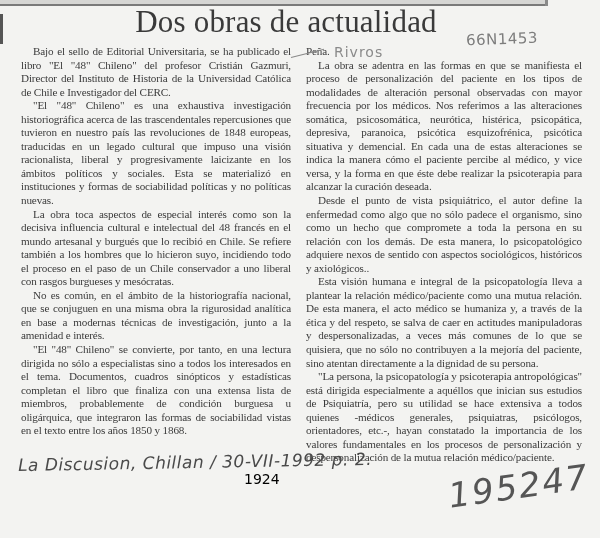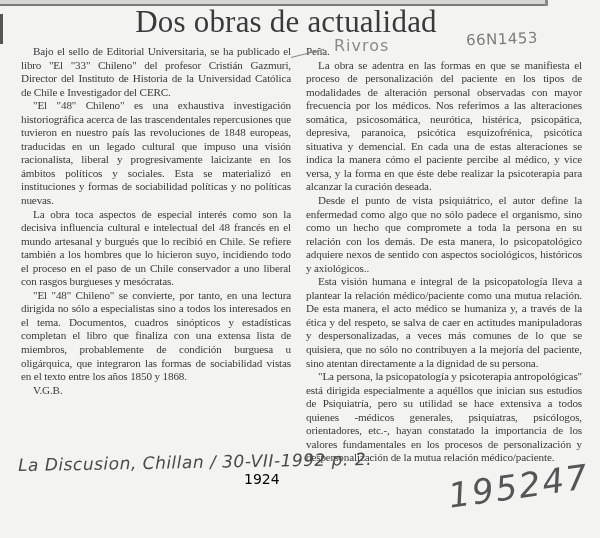--- a/index.html
+++ b/index.html
@@ -34,21 +34,21 @@
   .col p.noindent { text-indent:0; }
   .subhead {
     margin:0; text-indent:0; text-align:left; padding-left:11px;
     font-weight:bold; font-size:11px; letter-spacing:0.1px;
   }
   .sig { text-indent:12px; }
   .hand {
     position:absolute; font-family:"DejaVu Sans", sans-serif; color:#6a6a6a;
     font-weight:normal; white-space:nowrap;
   }
-  .hand-rivros { left:334px; top:36px; font-size:16px; color:#8a8a8a; letter-spacing:1px; }
+  .hand-rivros { left:334px; top:44px; font-size:14px; color:#8a8a8a; letter-spacing:1px; }
   .hand-code { left:466px; top:30px; font-size:15px; color:#7d7d7d; letter-spacing:0.5px; transform:rotate(-2deg); }
   .hand-citation { left:18px; top:452px; font-size:17px; color:#4a4a4a; font-style:italic; letter-spacing:0.5px; transform:rotate(-1deg); }
   .hand-year { left:244px; top:471px; font-size:14px; color:#000000; }
   .hand-number { left:448px; top:466px; font-size:34px; color:#555; font-style:italic; transform:rotate(-8deg); letter-spacing:2px; }
   .stroke {
     position:absolute; left:291px; top:57px; width:34px; height:1px; background:#888;
     transform:rotate(-14deg); transform-origin:left center;
   }
 </style>
 </head>
@@ -56,25 +56,25 @@
 
 <div class="topbar"></div>
 <div class="topbar-right"></div>
 <div class="leftbar"></div>
 
 <h1 class="title" style="margin:0;font-weight:normal;">
   <span>Dos obras de actualidad</span>
 </h1>
 
 <div class="col col-left">
-  <p>Bajo el sello de Editorial Universitaria, se ha publicado el libro "El "33" Chileno" del profesor Cristián Gazmuri, Director del Instituto de Historia de la Universidad Católica de Chile e Investigador del CERC.</p>
+  <p>Bajo el sello de Editorial Universitaria, se ha publicado el libro "El "48" Chileno" del profesor Cristián Gazmuri, Director del Instituto de Historia de la Universidad Católica de Chile e Investigador del CERC.</p>
   <p>"El "48" Chileno" es una exhaustiva investigación historiográfica acerca de las trascendentales repercusiones que tuvieron en nuestro país las revoluciones de 1848 europeas, traducidas en un legado cultural que impuso una visión racionalista, liberal y progresivamente laicizante en los ámbitos políticos y sociales. Esta se materializó en instituciones y formas de sociabilidad políticas y no políticas nuevas.</p>
   <p>La obra toca aspectos de especial interés como son la decisiva influencia cultural e intelectual del 48 francés en el mundo artesanal y burgués que lo recibió en Chile. Se refiere también a los hombres que lo hicieron suyo, incidiendo todo el proceso en el paso de un Chile conservador a uno liberal con rasgos burgueses y mesócratas.</p>
+  <p>No es común, en el ámbito de la historiografía nacional, que se conjuguen en una misma obra la rigurosidad analítica en base a modernas técnicas de investigación, junto a la amenidad e interés.</p>
   <p>"El "48" Chileno" se convierte, por tanto, en una lectura dirigida no sólo a especialistas sino a todos los interesados en el tema. Documentos, cuadros sinópticos y estadísticas completan el libro que finaliza con una extensa lista de miembros, probablemente de condición burguesa u oligárquica, que integraron las formas de sociabilidad vistas en el texto entre los años 1850 y 1868.</p>
-  <p class="sig">V.G.B.</p>
 </div>
 
 <div class="col col-right">
   <p class="noindent">Peña.</p>
   <p>La obra se adentra en las formas en que se manifiesta el proceso de personalización del paciente en los tipos de modalidades de alteración personal observadas con mayor frecuencia por los médicos. Nos referimos a las alteraciones somática, psicosomática, neurótica, histérica, psicopática, depresiva, paranoica, psicótica esquizofrénica, psicótica situativa y demencial. En cada una de estas alteraciones se indica la manera cómo el paciente percibe al médico, y vice versa, y la forma en que éste debe realizar la psicoterapia para alcanzar la curación deseada.</p>
   <p>Desde el punto de vista psiquiátrico, el autor define la enfermedad como algo que no sólo padece el organismo, sino como un hecho que compromete a toda la persona en su relación con los demás. De esta manera, lo psicopatológico adquiere nexos de sentido con aspectos sociológicos, históricos y axiológicos..</p>
   <p>Esta visión humana e integral de la psicopatología lleva a plantear la relación médico/paciente como una mutua relación. De esta manera, el acto médico se humaniza y, a través de la ética y del respeto, se salva de caer en actitudes manipuladoras y despersonalizadas, a veces más comunes de lo que se quisiera, que no sólo no contribuyen a la mejoría del paciente, sino atentan directamente a la dignidad de su persona.</p>
   <p>"La persona, la psicopatología y psicoterapia antropológicas" está dirigida especialmente a aquéllos que inician sus estudios de Psiquiatría, pero su utilidad se hace extensiva a todos quienes -médicos generales, psiquiatras, psicólogos, orientadores, etc.-, hayan constatado la importancia de los valores fundamentales en los procesos de personalización y despersonalización de la mutua relación médico/paciente.</p>
 </div>
 

